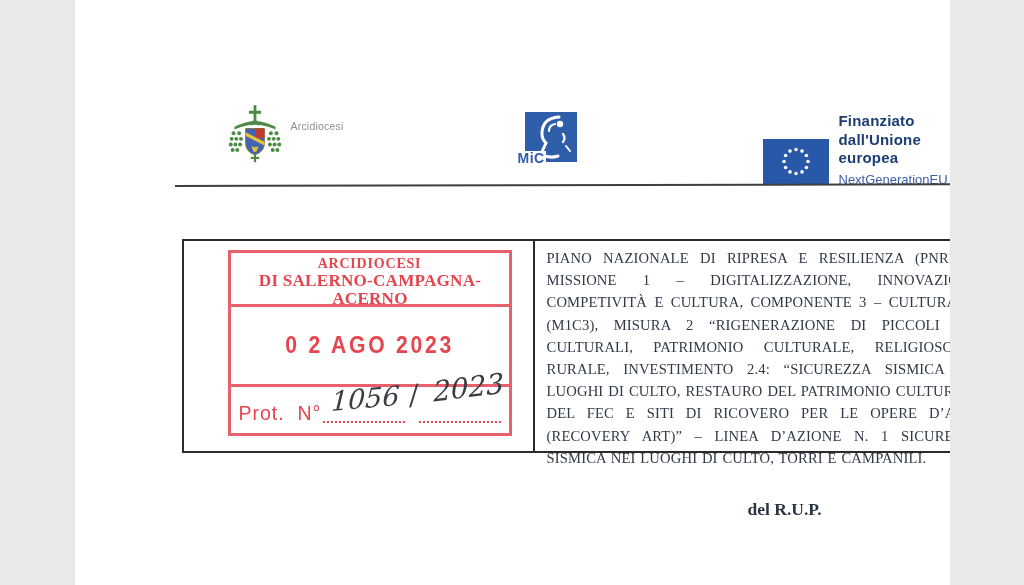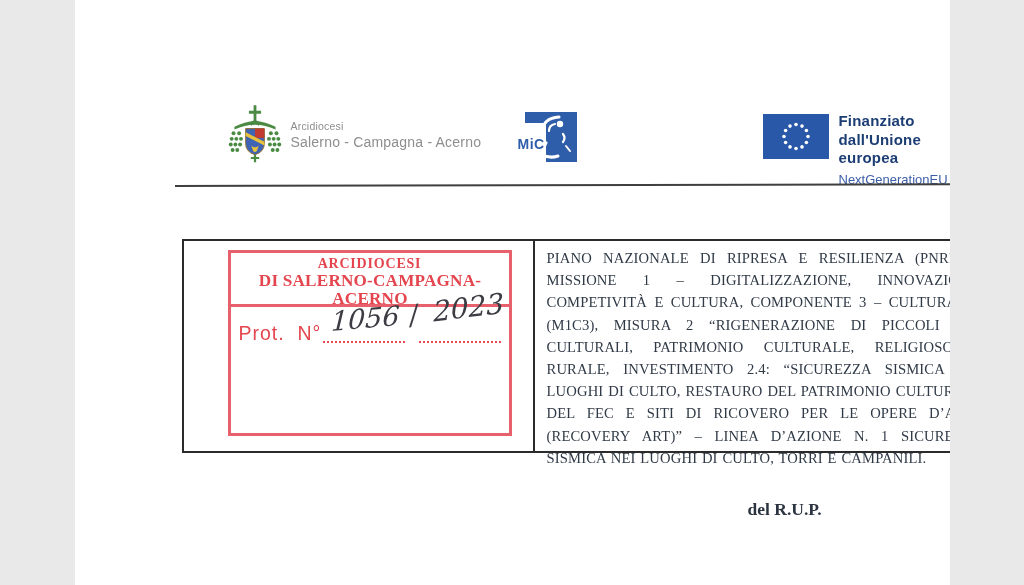--- a/index.html
+++ b/index.html
@@ -19,28 +19,28 @@
   .diocese-text .l1 { font-size: 10.5px; line-height: 13px; letter-spacing: .2px; }
   .diocese-text .l2 { font-size: 14px; line-height: 18px; letter-spacing: .2px; }
 
   .mic { position: absolute; left: 450px; top: 112px; display: flex; align-items: flex-start; }
   .mic-square { position: relative; width: 52px; height: 50px; background: #2e5da9; flex: 0 0 auto; }
   .mic-square svg { position: absolute; inset: 0; }
   .mic-chip {
     position: absolute; left: -8px; bottom: -4px;
     background: #ffffff; color: #2e5da9;
     font-weight: bold; font-size: 14px; letter-spacing: .5px;
-    padding: 14px 1px; line-height: 15px; text-align: right;
+    padding: 0 1px; line-height: 15px; text-align: right;
   }
   .mic-text { margin-left: 7px; color: #2b5ca8; margin-top: 1px; }
   .mic-text .m1 { font-size: 15.5px; font-weight: 600; letter-spacing: .8px; line-height: 16px; }
   .mic-text .m2 { font-size: 13px; font-weight: 600; letter-spacing: .6px; line-height: 14px; }
   .mic-text .m3 { font-size: 19px; font-weight: bold; letter-spacing: .8px; line-height: 20px; }
 
-  .eu { position: absolute; left: 688px; top: 114px; display: flex; align-items: flex-start; }
+  .eu { position: absolute; left: 688px; top: 114px; display: flex; align-items: flex-end; }
   .eu-flag { width: 66px; height: 45px; flex: 0 0 auto; }
   .eu-text { margin-left: 10px; margin-top: -2px; }
   .eu-text .e1, .eu-text .e2 { font-size: 15px; font-weight: bold; color: #1d3e75; line-height: 18.5px; letter-spacing: .2px; }
   .eu-text .e3 { font-size: 13px; color: #3b5ea9; line-height: 17px; margin-top: 3px; }
 
   .rule {
     position: absolute; left: 100px; top: 184px; width: 858px; height: 2px;
     background: #3f3f3f; transform: rotate(-0.12deg);
   }
 
@@ -148,21 +148,20 @@
       <path d="M20 26 h20 v16 q0 9 -10 12 q-10 -3 -10 -12 z" fill="#3f63b5" stroke="#8a6a22" stroke-width="1"></path>
       <path d="M30 26 h10 v10 h-10 z" fill="#c23b32"></path>
       <path d="M20 34 L40 44 L40 40 L20 30 Z" fill="#e8c23a"></path>
       <path d="M26 44 q4 4 8 0 l-2 6 q-2 2 -4 0 z" fill="#e8c23a"></path>
 
       <path d="M28.8 54 h2.4 v8 h-2.4 z M25.5 56.5 h9 v2.2 h-9 z" fill="#4a8a43"></path>
     </svg>
   </div>
   <div class="diocese-text">
     <div class="l1">Arcidiocesi</div>
-    <div class="l2">Salerno - Campagna - Acerno</div>
   </div>
 
   <div class="mic">
     <div class="mic-square">
       <svg viewBox="0 0 52 50" width="52" height="50">
 
         <path d="M34 5 q-16 1 -17 15 q-0.5 7 4 11 l-5 11 q8 5 17 2" fill="none" stroke="#ffffff" stroke-width="3" stroke-linecap="round"></path>
         <path d="M30 12 q-6 1 -6 7" fill="none" stroke="#ffffff" stroke-width="2.2" stroke-linecap="round"></path>
         <circle cx="35" cy="12" r="3.2" fill="#ffffff"></circle>
         <path d="M38 22 q3 4 0 8" fill="none" stroke="#ffffff" stroke-width="2.2" stroke-linecap="round"></path>
@@ -201,20 +200,23 @@
 
   <div class="rule"></div>
 
   <div class="main-box">
     <div class="cell-left">
       <div class="stamp">
         <div class="stamp-org">
           <div class="o1">ARCIDIOCESI</div>
           <div class="o2">DI SALERNO-CAMPAGNA-ACERNO</div>
         </div>
+        <div class="stamp-date">
+          <span class="date">0 2 AGO 2023</span>
+        </div>
         <div class="stamp-prot">
           <span class="prot-label">Prot.  N°</span>
           <span class="dotseg d1"></span>
           <span class="dotseg d2"></span>
           <div class="handwriting">
             <span class="hand-num h-num">1056</span>
             <span class="hand-num h-slash">/</span>
             <span class="hand-num h-year">2023</span>
           </div>
         </div>

